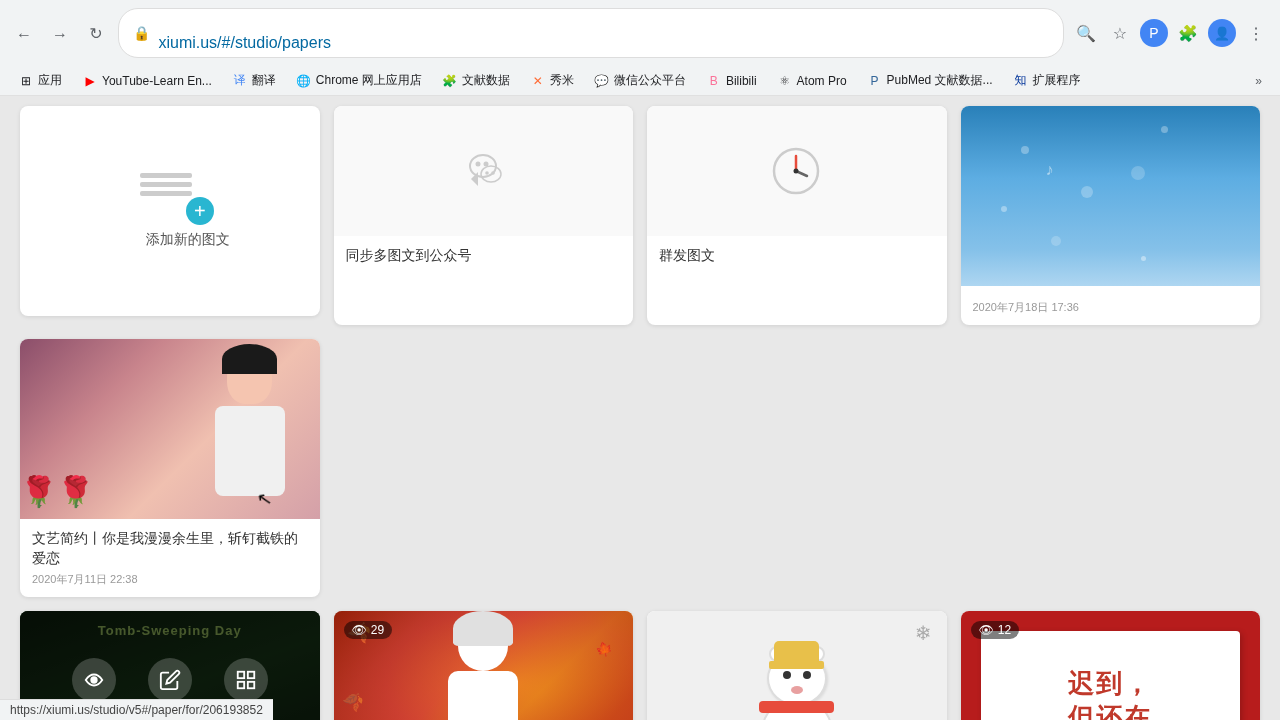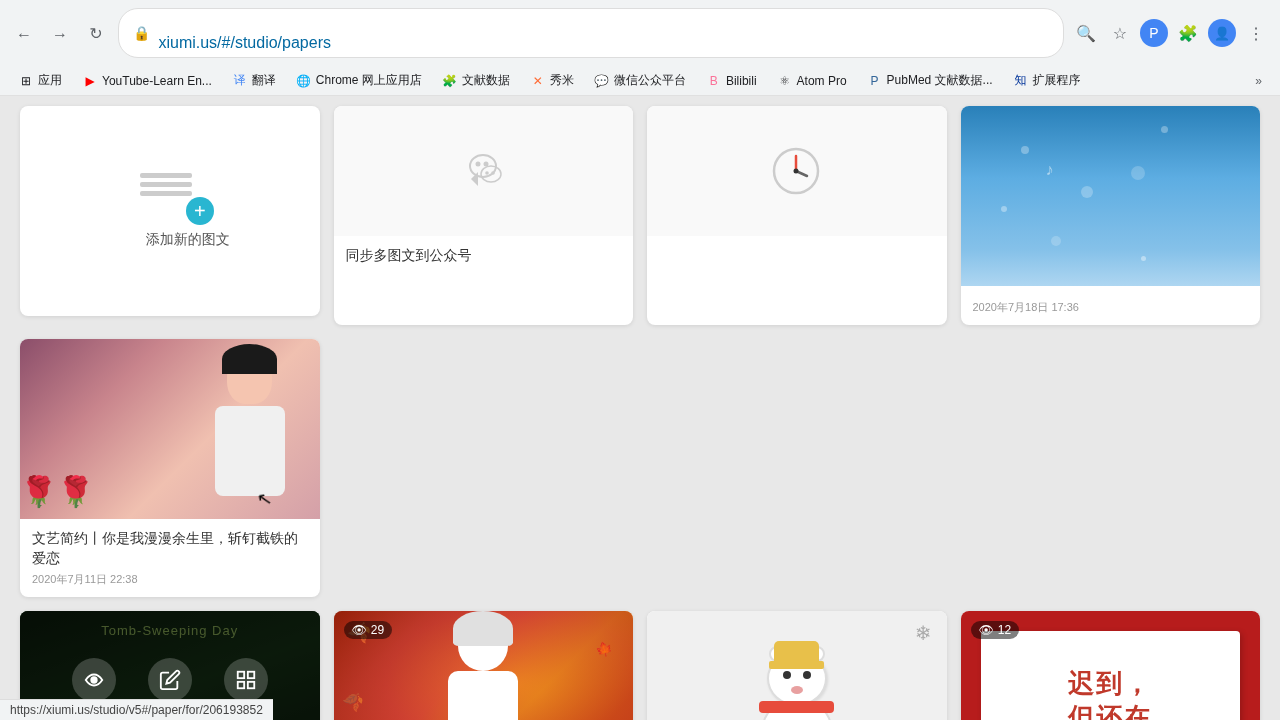--- a/index.html
+++ b/index.html
@@ -168,20 +168,23 @@
       <div style="height:130px;background:#f9f9f9;display:flex;align-items:center;justify-content:center;">
         <div style="width:55px;height:55px;">
           <svg width="55" height="55" viewBox="0 0 55 55">
             <circle cx="27" cy="27" r="22" fill="none" stroke="#ccc" stroke-width="2.5"></circle>
             <line x1="27" y1="12" x2="27" y2="27" stroke="#e74c3c" stroke-width="2.5" stroke-linecap="round"></line>
             <line x1="27" y1="27" x2="38" y2="32" stroke="#666" stroke-width="2.5" stroke-linecap="round"></line>
             <circle cx="27" cy="27" r="2.5" fill="#333"></circle>
           </svg>
         </div>
       </div>
+      <div class="card-footer">
+        <div class="card-title">群发图文</div>
+      </div>
     </div>
 
     <div class="card">
       <div class="card-image blue-water" style="height:180px;position:relative;">
 
         <div style="position:absolute;width:8px;height:8px;border-radius:50%;background:rgba(255,255,255,0.3);top:40px;left:60px;"></div>
         <div style="position:absolute;width:12px;height:12px;border-radius:50%;background:rgba(255,255,255,0.25);top:80px;left:120px;"></div>
         <div style="position:absolute;width:6px;height:6px;border-radius:50%;background:rgba(255,255,255,0.35);top:100px;left:40px;"></div>
         <div style="position:absolute;width:10px;height:10px;border-radius:50%;background:rgba(255,255,255,0.2);top:130px;left:90px;"></div>
         <div style="position:absolute;width:14px;height:14px;border-radius:50%;background:rgba(255,255,255,0.2);top:60px;left:170px;"></div>
@@ -215,21 +218,21 @@
       </div>
     </div>
   </div>
 
   <div class="grid" style="margin-bottom:14px;">
 
     <div class="card card-hovered" style="background:#1e3a1e;">
 
       <div style="height:160px;position:relative;">
         <div style="position:absolute;inset:0;background:linear-gradient(160deg,#0d1f0d,#1a3a1a,#0d1f0d);"></div>
-        <div style="position:absolute;top:12px;left:0;right:0;text-align:center;color:#9dc463;font-size:13px;font-weight:normal;letter-spacing:1px;">Tomb-Sweeping Day</div>
+        <div style="position:absolute;top:12px;left:0;right:0;text-align:center;color:#9dc463;font-size:13px;font-weight:bold;letter-spacing:1px;">Tomb-Sweeping Day</div>
 
         <div class="card-overlay">
           <div class="card-actions-top">
             <div class="action-item">
               <div class="action-icon">
                 <svg width="22" height="22" viewBox="0 0 24 24" fill="white">
                   <circle cx="12" cy="12" r="4" fill="white"></circle>
                   <path d="M12 6C7 6 3 12 3 12s4 6 9 6 9-6 9-6-4-6-9-6z" fill="none" stroke="white" stroke-width="2"></path>
                 </svg>
               </div>

